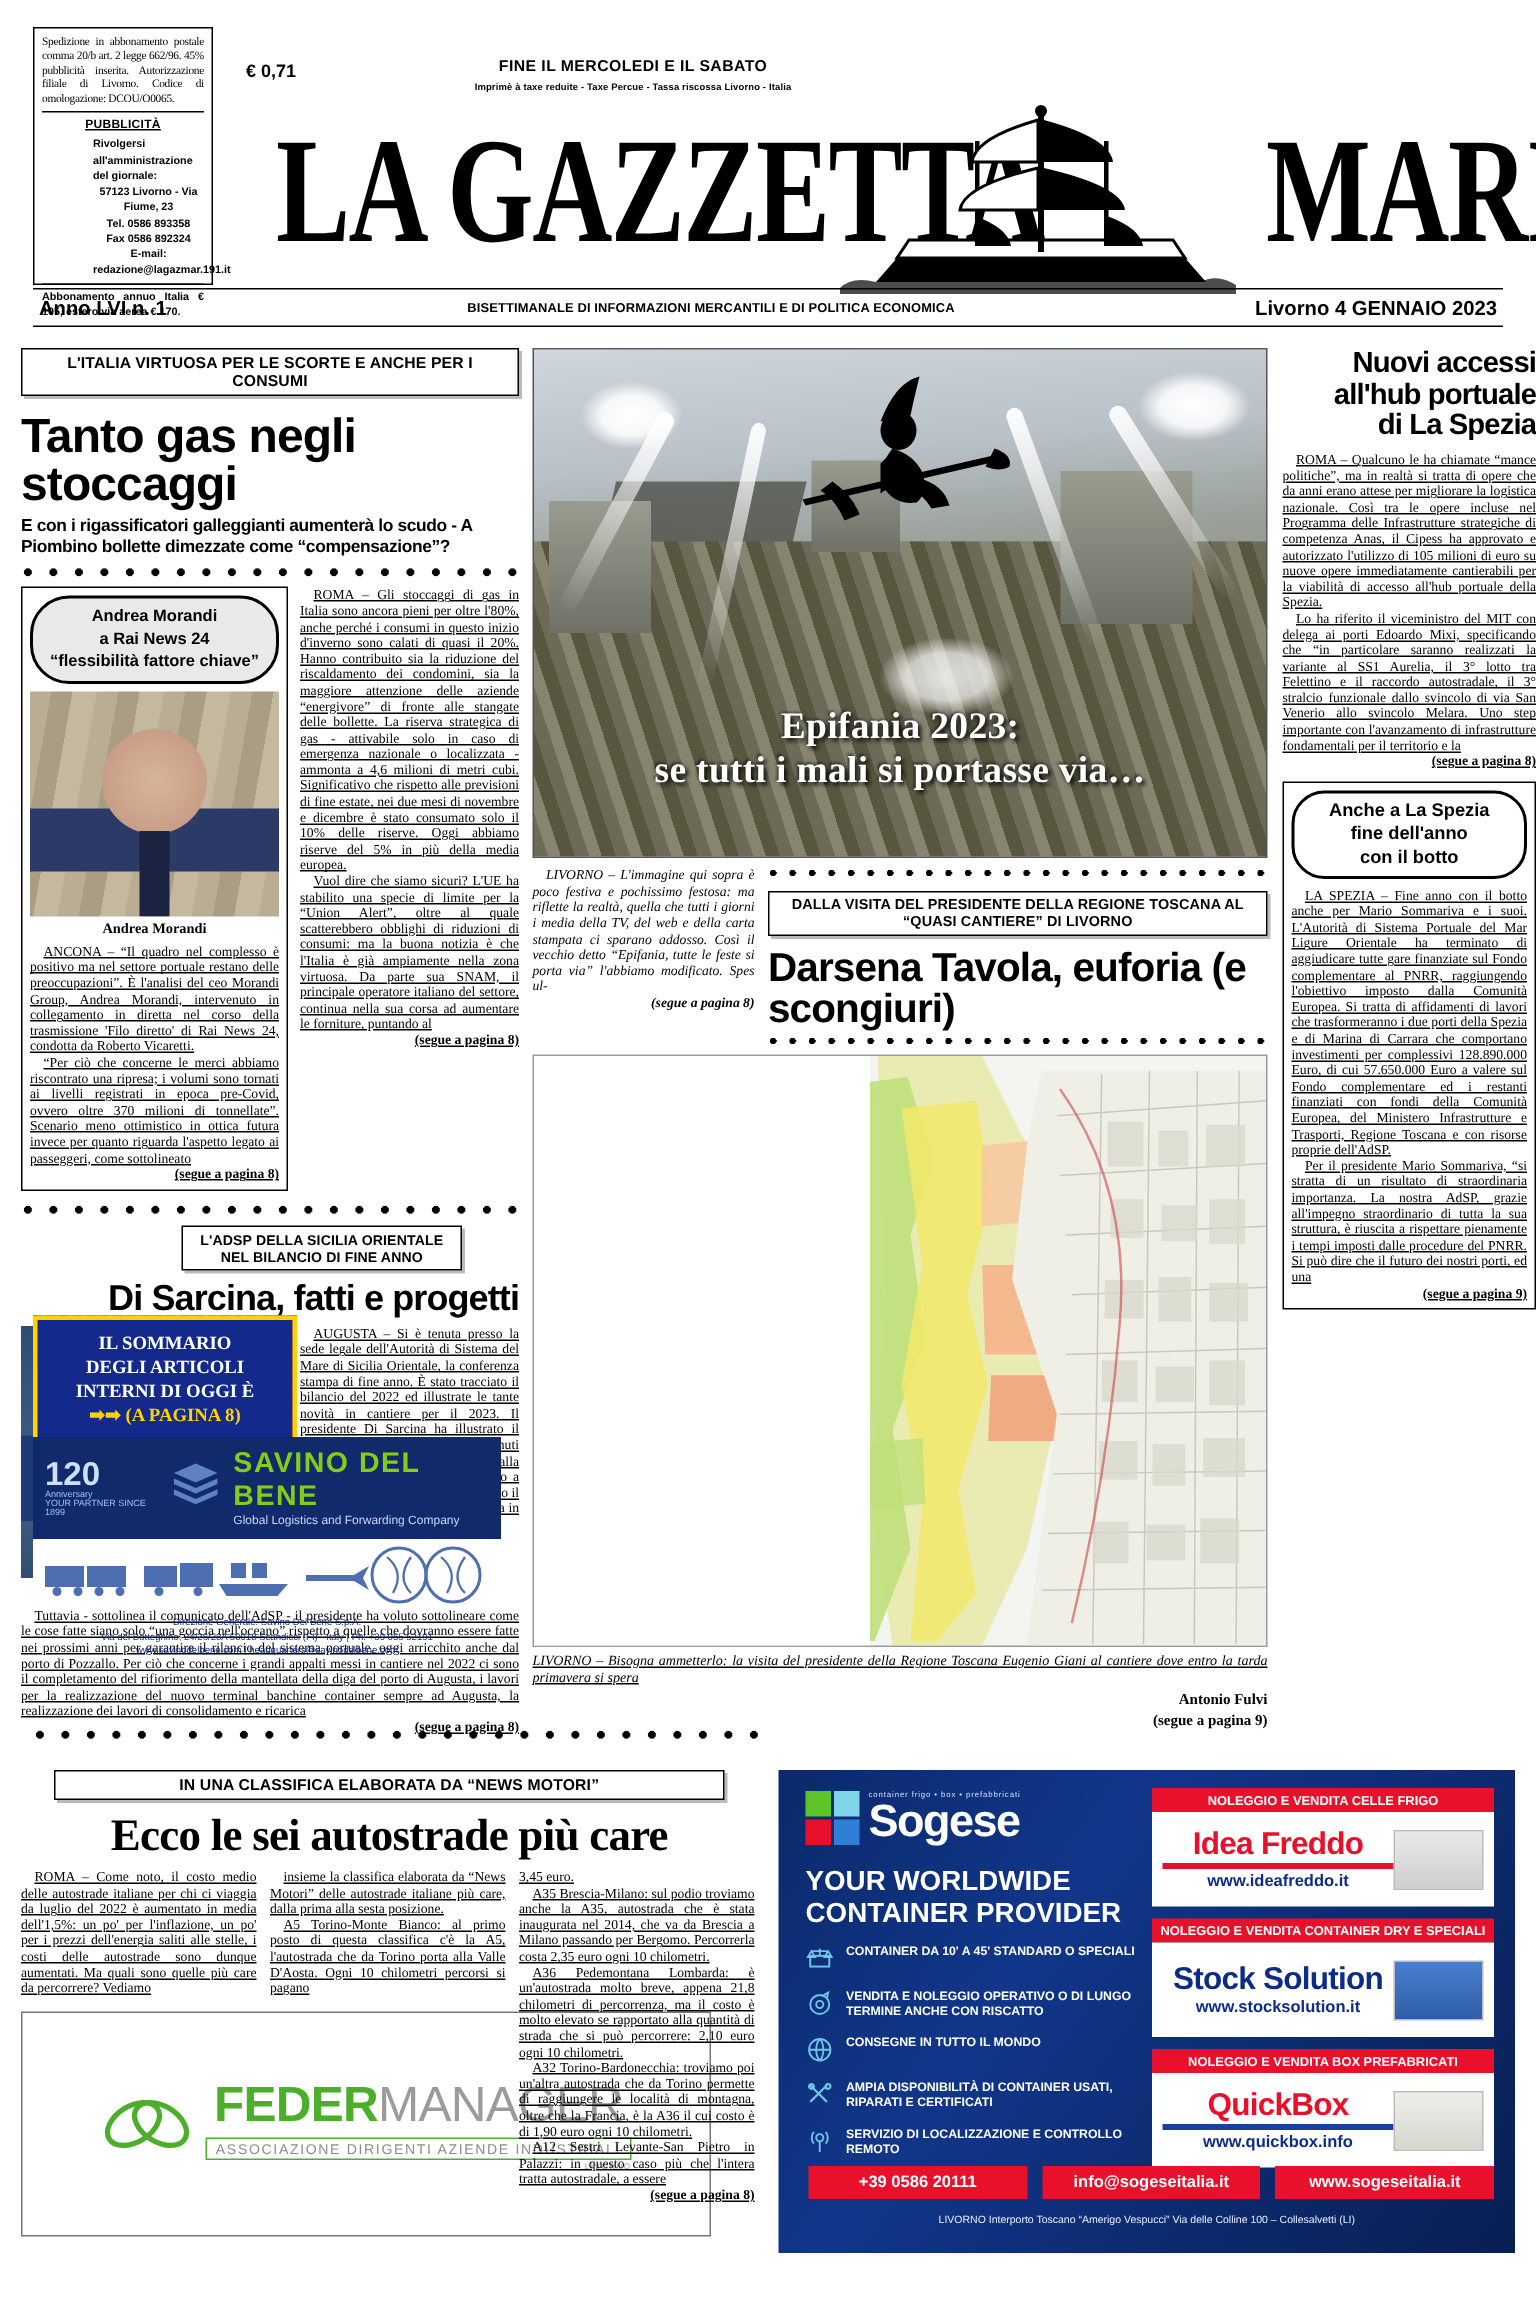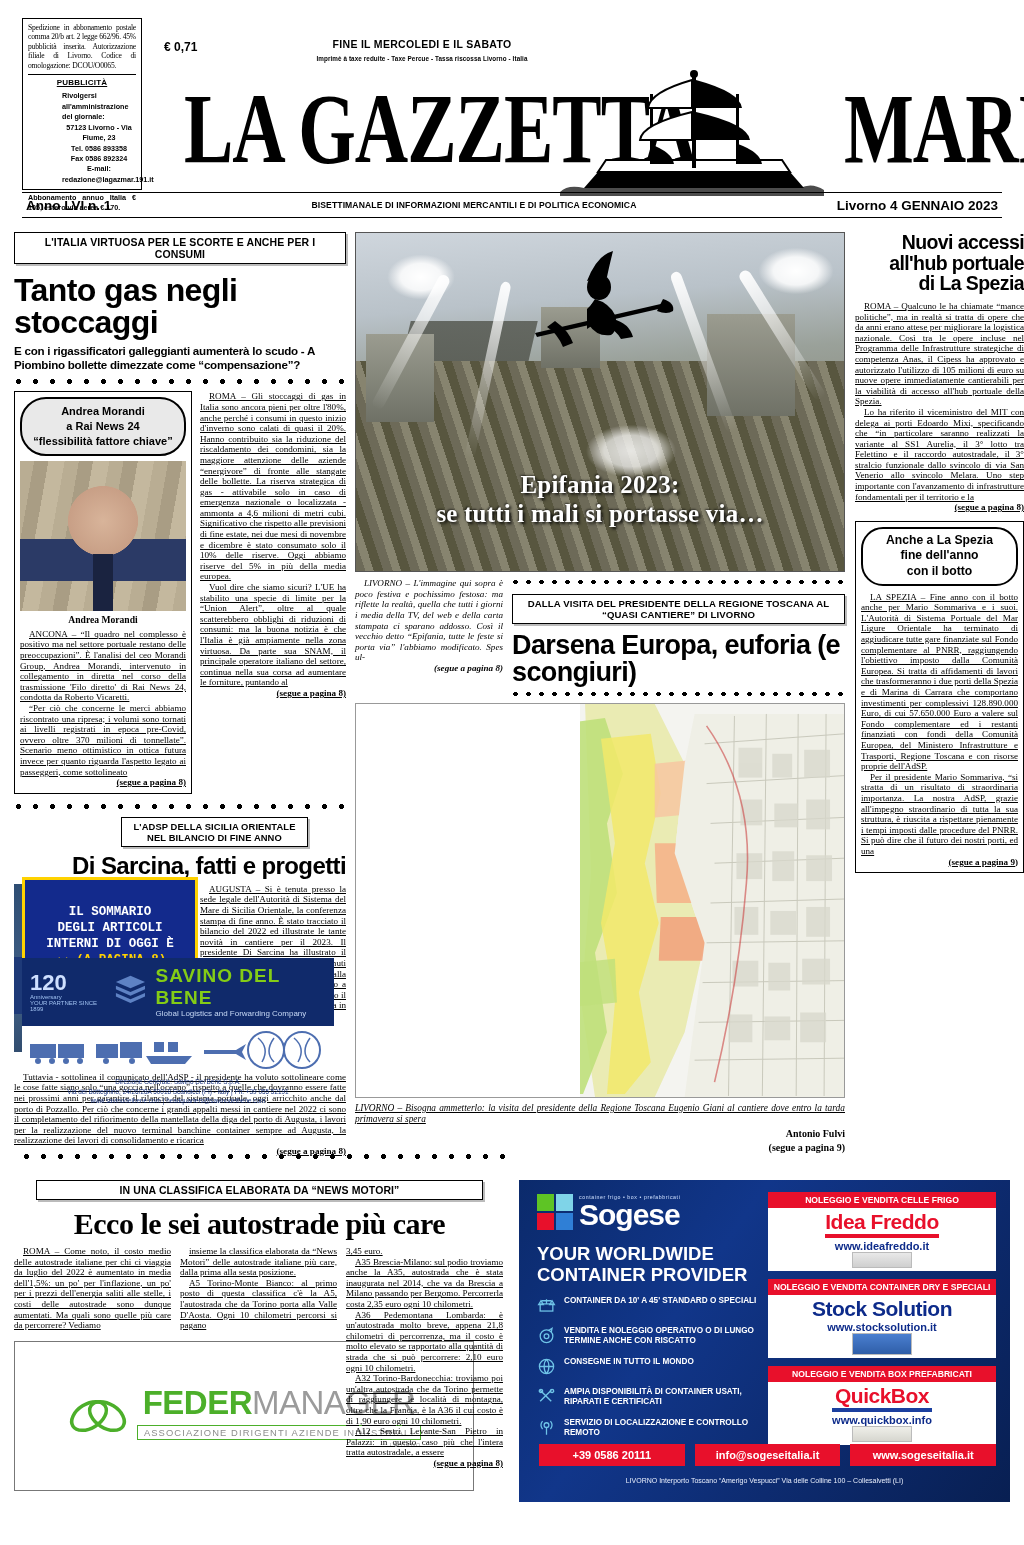--- a/index.html
+++ b/index.html
@@ -148,22 +148,22 @@
   .sp-head { font-size:19.5px; text-align:right; line-height:1.06; }
   .botto-box { border:1.4px solid #000; padding:5px; margin-top:8px;}
   .oval-sm { border:2px solid #000; border-radius:22px; text-align:center;
              font-family:"Liberation Sans",sans-serif; font-weight:bold; font-size:12.2px;
              line-height:1.28; padding:4px 2px; }
 
   
   .sommario {
     border:3px dashed #e8000d; background:#132a8c; color:#fff;
     outline:3px solid #ffd200; outline-offset:-3px;
-    text-align:center; font-family:Liberation Mono, monospace; font-weight:bold;
-    font-size:12.5px; line-height:1.28; padding:24px 4px;
+    text-align:center; font-family:Liberation Serif, serif; font-weight:bold;
+    font-size:12.5px; line-height:1.28; padding:7px 4px;
     box-shadow:inset 0 0 0 6px #132a8c;
   }
   .sdb { border:0; }
   .sdb-top { background:#102a6b; padding:7px 8px 8px; display:flex; align-items:center; justify-content:center; gap:10px;}
   .sdb-120 { color:#cfe0ff; font-family:"Liberation Sans",sans-serif; font-weight:bold; font-size:22px; line-height:1;}
   .sdb-anniv { color:#9fc0f0; font-size:6px; font-family:"Liberation Sans",sans-serif;}
   .sdb-name { color:#84cc16; font-family:"Liberation Sans",sans-serif; font-weight:bold; font-size:19px; letter-spacing:1px;}
   .sdb-sub { color:#c6d8f5; font-family:"Liberation Sans",sans-serif; font-size:8px; }
   .sdb-icons { background:#fff; height:46px; position:relative; }
   .sdb-band { background:#aadcd4; text-align:center; color:#13307f;
@@ -190,21 +190,21 @@
   .sog-name { font-family:"Liberation Sans",sans-serif; font-weight:bold; font-size:30px; line-height:1; letter-spacing:-1px;}
   .sog-tag { font-family:"Liberation Sans",sans-serif; font-size:5.2px; letter-spacing:.6px; color:#cfe0ff;}
   .sog-claim { font-family:"Liberation Sans",sans-serif; font-weight:bold; font-size:18.5px; line-height:1.12; margin-top:14px;}
   .sog-li { display:flex; gap:8px; margin-top:11px; align-items:flex-start;}
   .sog-li .ic { width:19px; height:19px; flex:0 0 19px; color:#6fc4e8;}
   .sog-li .tx { font-family:"Liberation Sans",sans-serif; font-weight:bold; font-size:8.2px; line-height:1.2;}
   .sog-right { position:absolute; right:14px; top:12px; width:228px; }
   .sog-card { margin-bottom:8px; }
   .sog-card-h { background:#e8102b; color:#fff; text-align:center;
                 font-family:"Liberation Sans",sans-serif; font-weight:bold; font-size:8.6px; padding:3px 2px;}
-  .sog-card-b { background:#fff; height:63px; display:flex; align-items:center; justify-content:space-between; padding:3px 7px;flex-direction:column;}
+  .sog-card-b { background:#fff; height:63px; display:flex; align-items:center; justify-content:space-between; padding:3px 7px;}
   .sog-brand { font-family:"Liberation Sans",sans-serif; font-weight:bold; font-size:21px; color:#0d2b8a; line-height:1; letter-spacing:-0.5px;}
   .sog-url { font-family:"Liberation Sans",sans-serif; font-weight:bold; font-size:11px; color:#0d2b8a; margin-top:2px;}
   .sog-rule { height:4px; background:#e8102b; margin:2px 0 1px;}
   .sog-cont { width:60px; height:40px; border:1px solid #bbb;}
   .sog-btns { position:absolute; left:20px; right:14px; bottom:36px; display:flex; gap:10px;}
   .sog-btn { flex:1; background:#e8102b; color:#fff; text-align:center;
              font-family:"Liberation Sans",sans-serif; font-weight:bold; font-size:11px; padding:5px 0;}
   .sog-foot { position:absolute; left:0; right:0; bottom:18px; text-align:center;
               font-family:"Liberation Sans",sans-serif; font-size:7px; color:#e8eefc;}
 
@@ -362,21 +362,21 @@
       <div style="display:flex;gap:9px;margin-top:6px">
         <div style="width:148px">
           <div class="mp-cap">
             <p>LIVORNO – L'immagine qui sopra è poco festiva e pochissimo festosa: ma riflette la realtà, quella che tutti i giorni i media della TV, del web e della carta stampata ci sparano addosso. Così il vecchio detto “Epifania, tutte le feste si porta via” l'abbiamo modificato. Spes ul-</p>
             <span class="cont">(segue a pagina 8)</span>
           </div>
         </div>
         <div style="flex:1">
           <div class="dots sm" style="margin:0 0 8px"></div>
           <div class="kicker" style="font-size:9.6px">DALLA VISITA DEL PRESIDENTE DELLA REGIONE TOSCANA AL “QUASI CANTIERE” DI LIVORNO</div>
-          <div class="headline" style="font-size:27px;margin:8px 0 4px">Darsena Europa, euforia (e scongiuri)</div>
+          <div class="headline" style="font-size:27px;margin:8px 0 4px">Darsena Tavola, euforia (e scongiuri)</div>
           <div class="dots sm" style="margin:2px 0 5px"></div>
         </div>
       </div>
 
       <div class="mapbox">
         <div class="map-note">P.R.P. - AREE FUNZIONALI E DESTINAZIONI D'USO</div>
         <div class="map-note2">Tavola 1 50100</div>
         <div class="m-sea"></div>
         <svg width="100%" height="100%" viewBox="0 0 490 395" preserveAspectRatio="none">
           <rect x="0" y="0" width="490" height="395" fill="#f4f4f0"></rect>

